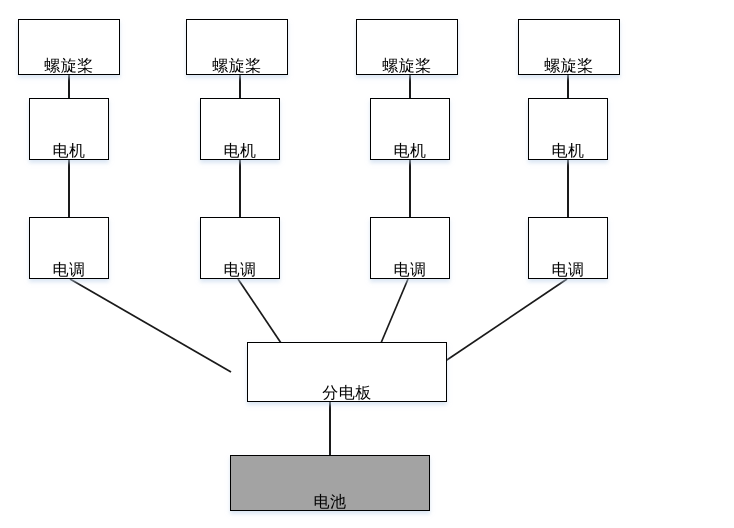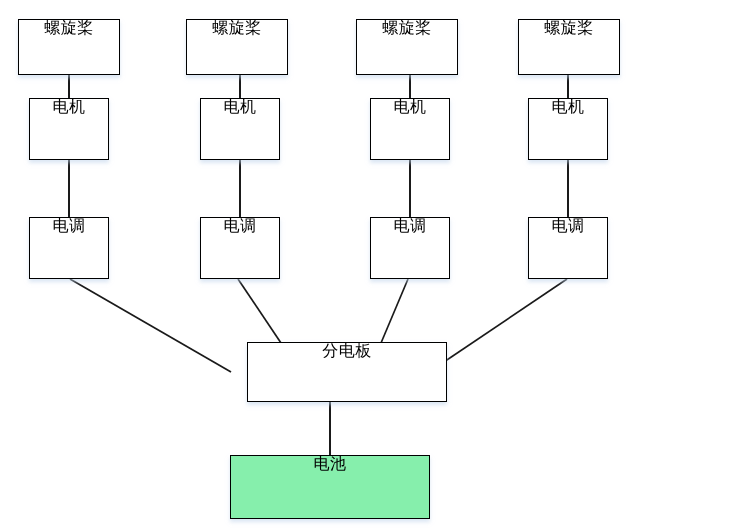--- a/index.html
+++ b/index.html
@@ -27,21 +27,21 @@
     top: 0;
     width: 734px;
     height: 528px;
   }
   .node-box {
     position: absolute;
     box-sizing: border-box;
     background: #ffffff;
     border: 1.4px solid #000000;
     display: flex;
-    align-items: flex-start;
+    align-items: flex-end;
     justify-content: center;
     box-shadow: 0 3px 4px rgba(190, 210, 235, 0.55);
     z-index: 3;
   }
   .node-label {
     font-size: 16px;
     color: #000000;
     line-height: 1;
     letter-spacing: 0.5px;
     white-space: nowrap;
@@ -112,18 +112,18 @@
       </div>
       <div class="node-box" style="left: 370px; top: 217px; width: 80px; height: 62px; border-color: rgb(0, 0, 0); background: rgb(255, 255, 255);">
         <span class="node-label" style="color: rgb(0, 0, 0);">电调</span>
       </div>
       <div class="node-box" style="left: 528px; top: 217px; width: 80px; height: 62px; border-color: rgb(0, 0, 0); background: rgb(255, 255, 255);">
         <span class="node-label" style="color: rgb(0, 0, 0);">电调</span>
       </div>
       <div class="node-box" style="left: 230px; top: 342px; width: 200px; height: 60px; border-color: rgb(0, 0, 0); background: rgb(255, 255, 255); margin-left: 17px;">
         <span class="node-label" style="color: rgb(0, 0, 0);">分电板</span>
       </div>
-      <div class="node-box" style="left: 230px; top: 455px; width: 200px; height: 64px; border-color: rgb(0, 0, 0); background: #86efac;">
+      <div class="node-box" style="left: 230px; top: 455px; width: 200px; height: 56px; border-color: rgb(0, 0, 0); background: #a3a3a3;">
         <span class="node-label" style="color: rgb(0, 0, 0);">电池</span>
       </div>
     </div>
 
 </div>
 
 </body></html>

